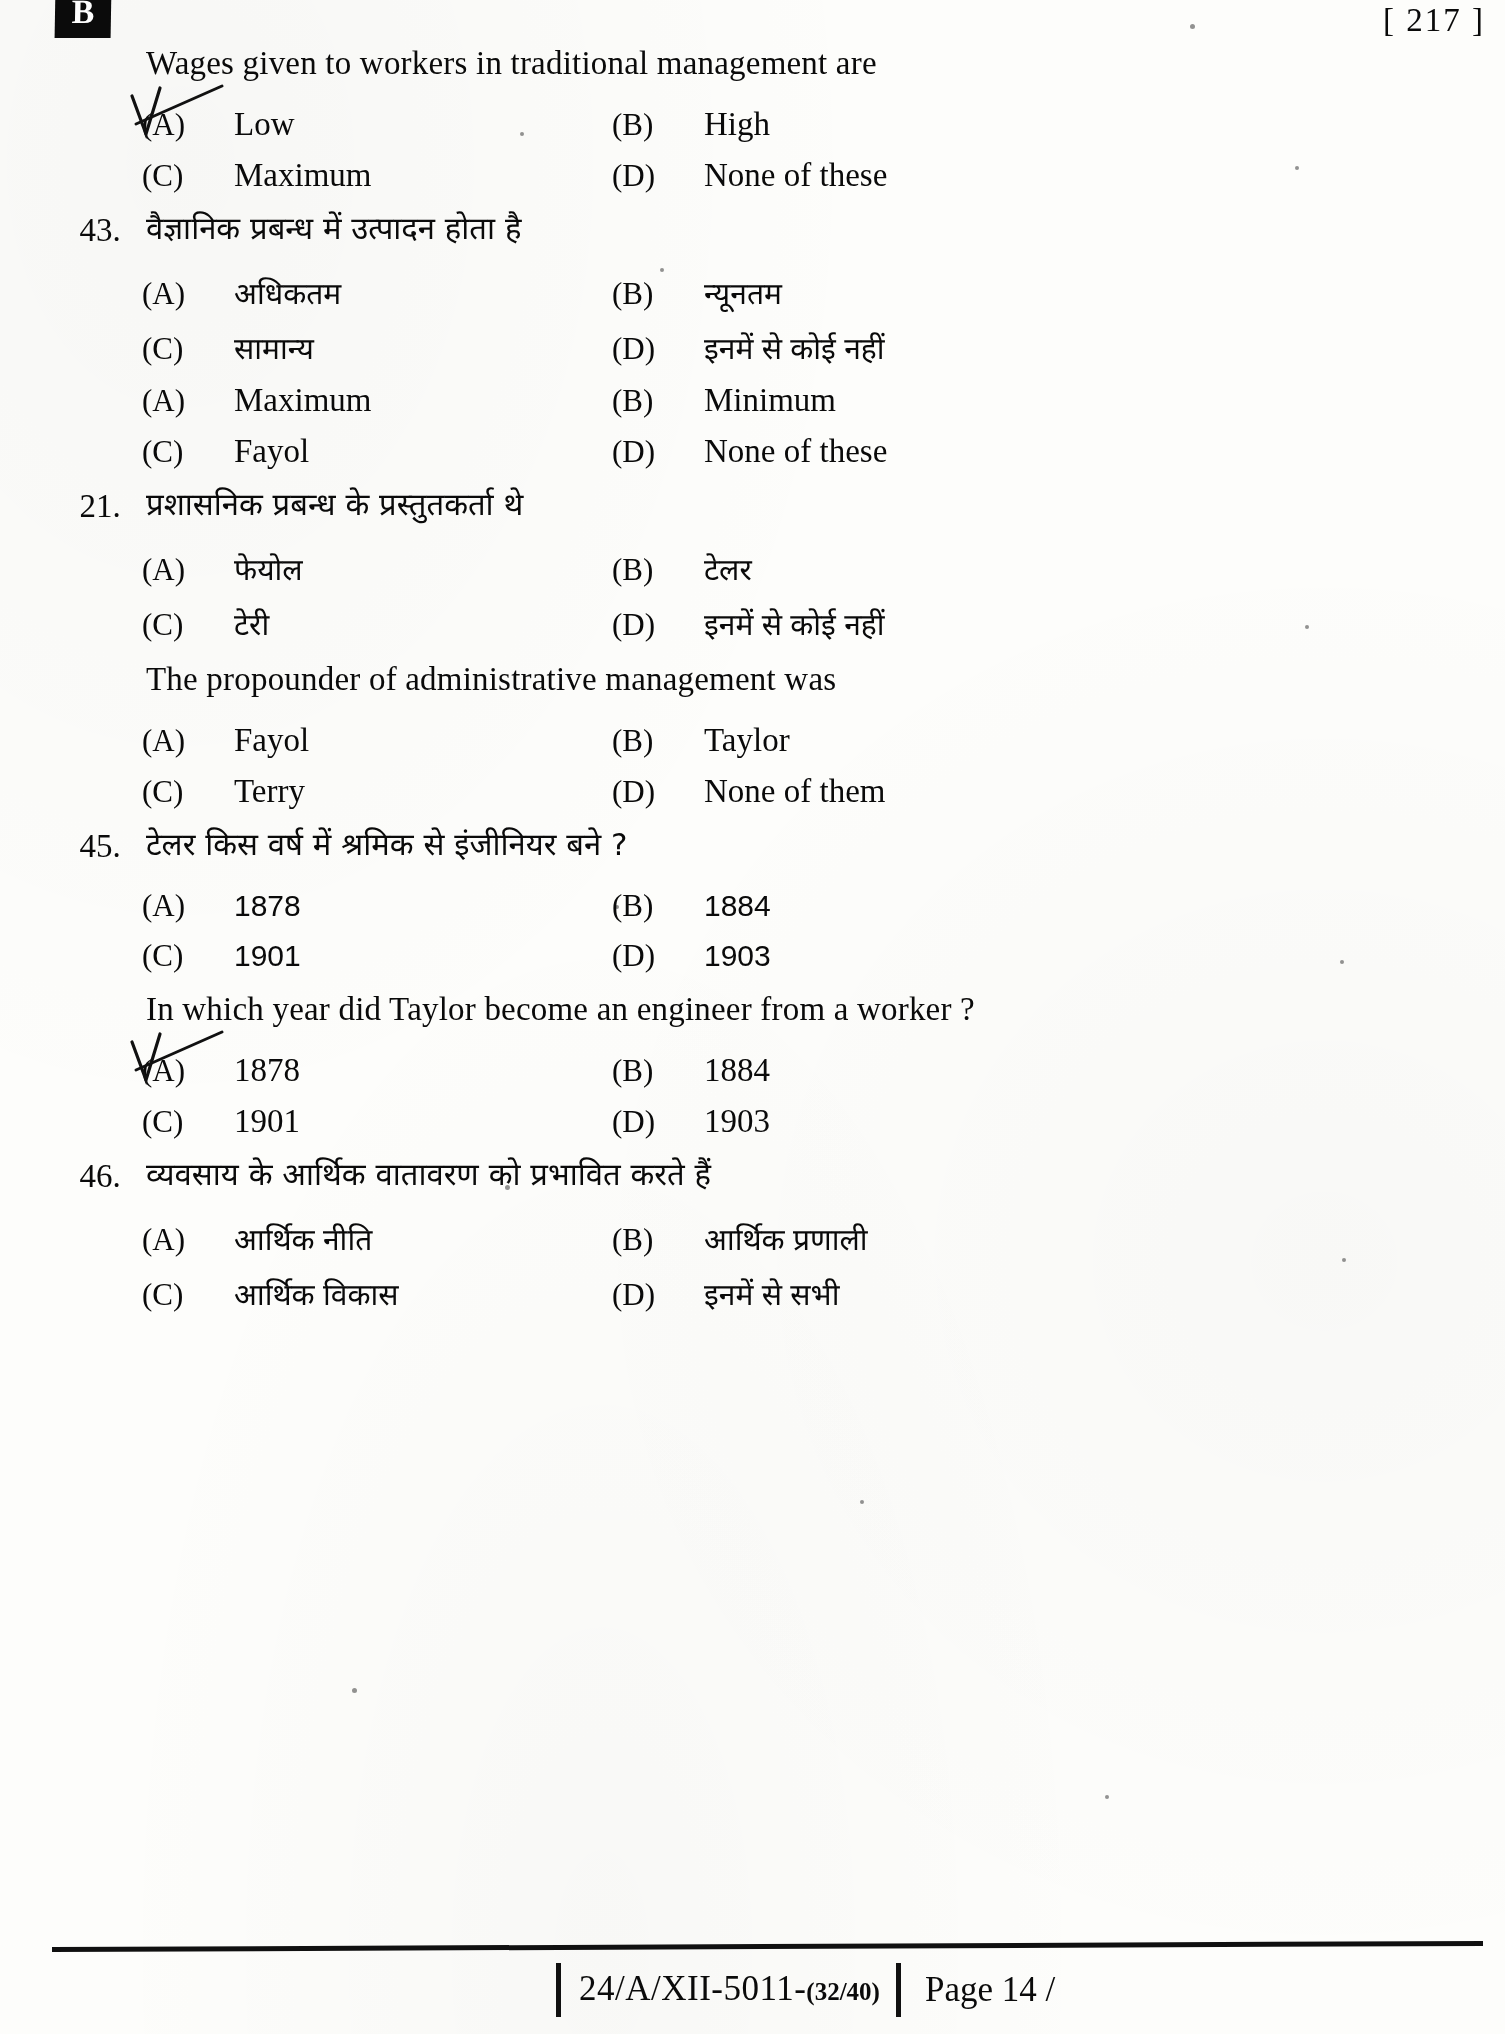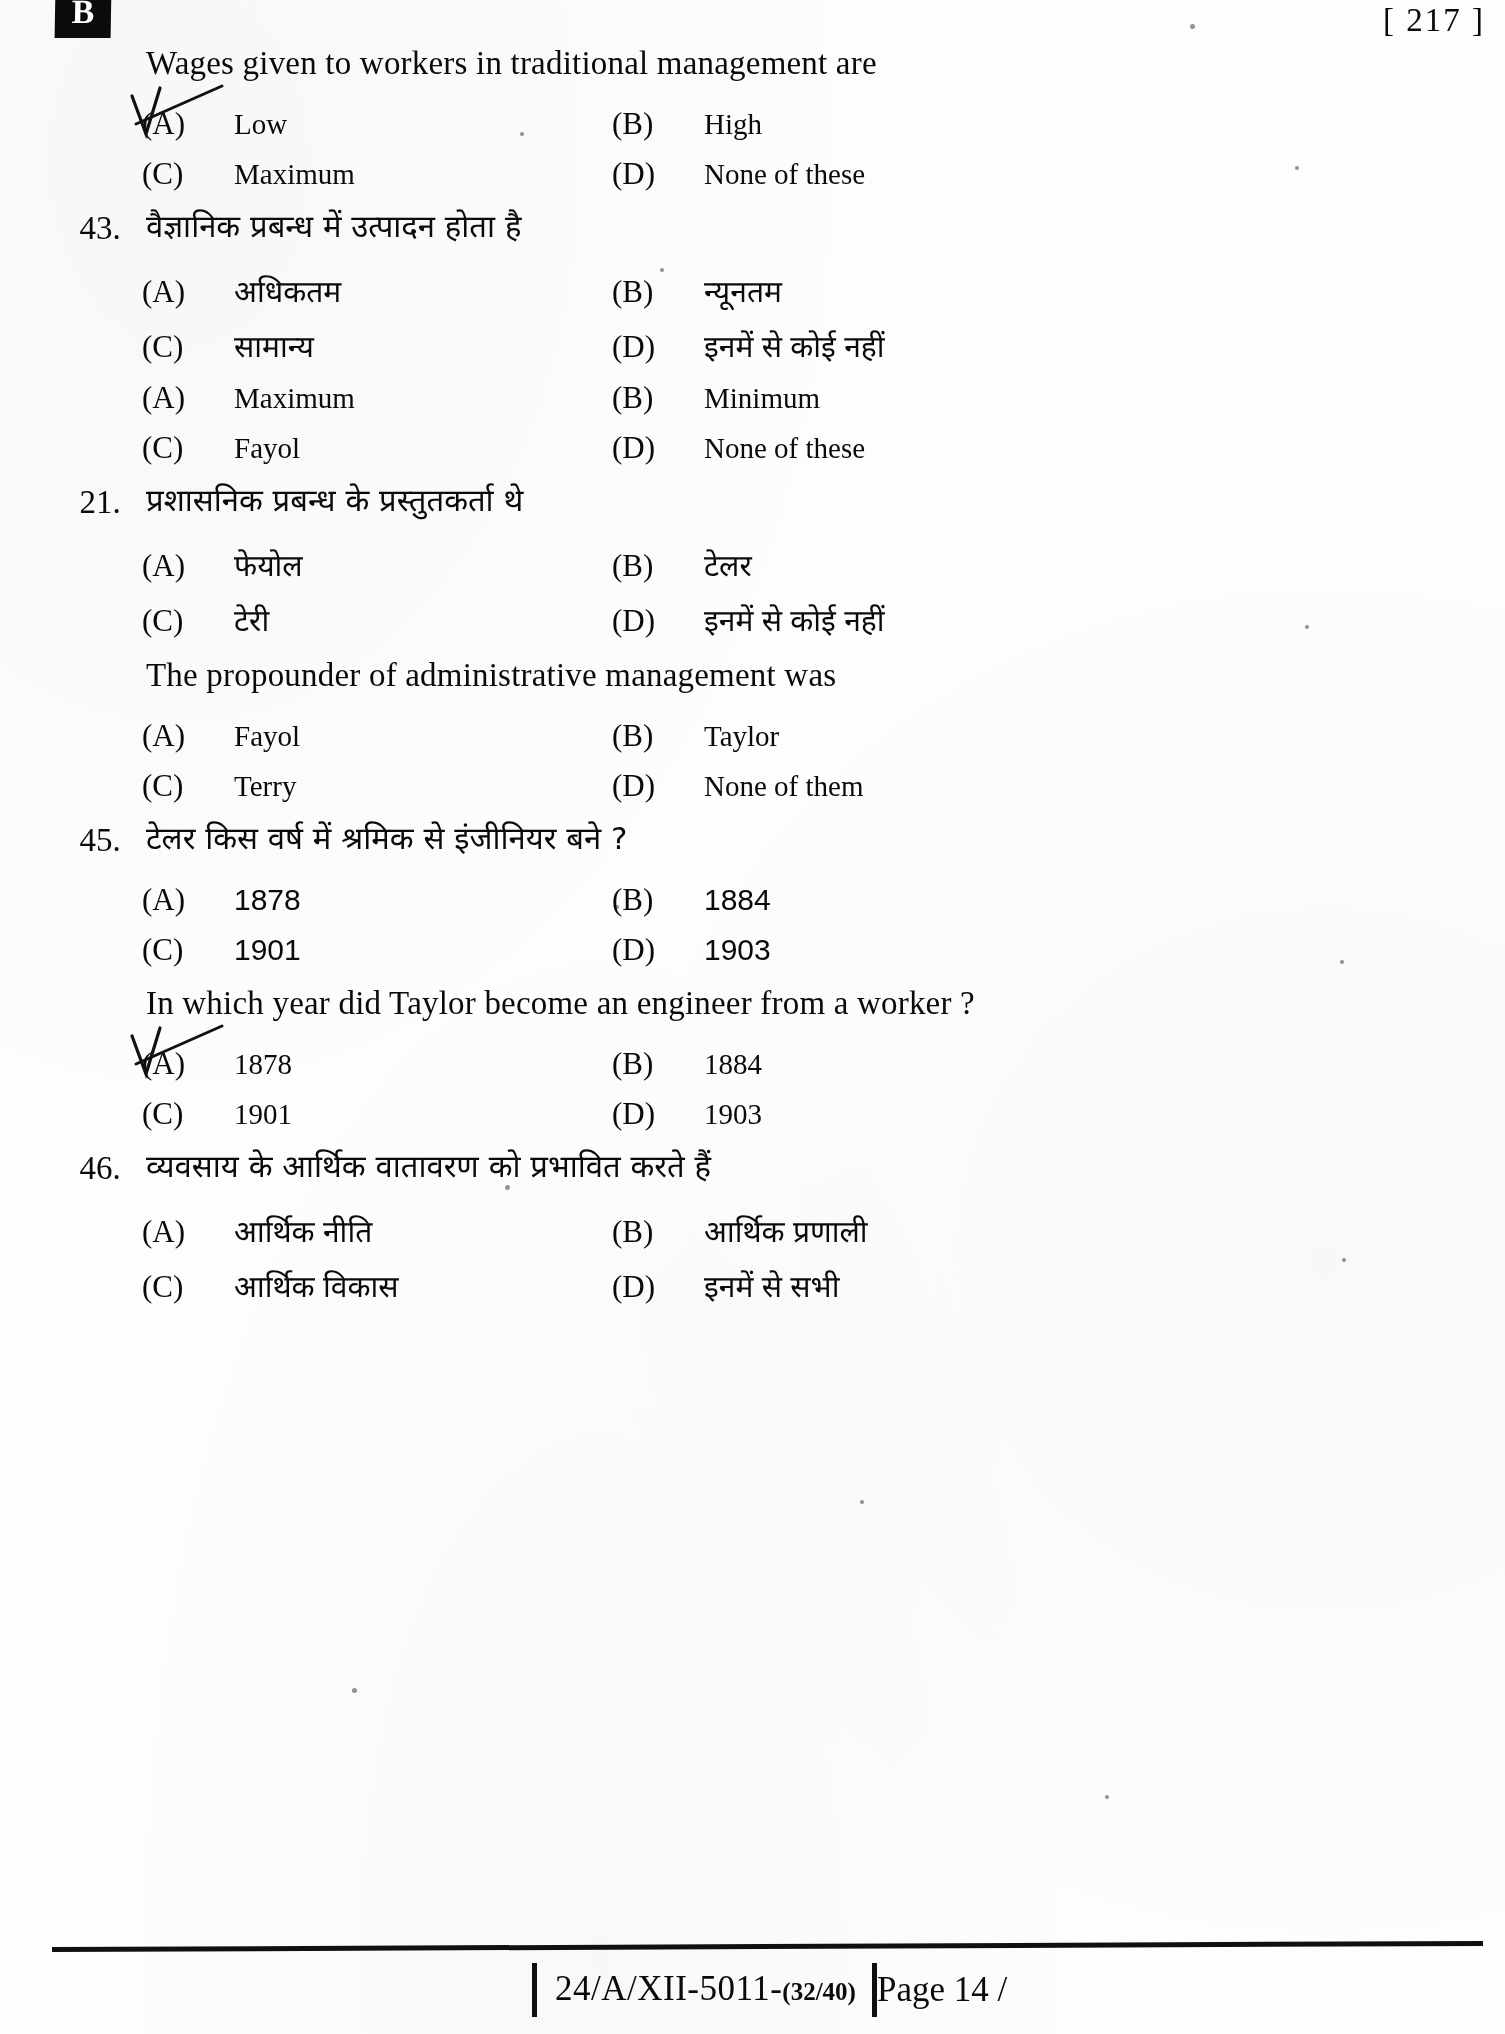--- a/index.html
+++ b/index.html
@@ -112,21 +112,21 @@
   .opt.left  { flex: 0 0 470px; }
   .opt.right { flex: 1 1 auto; }
 
   .optlabel {
     flex: 0 0 auto;
     width: 92px;
     font-size: 31px;
     font-family: "Liberation Serif", serif;
   }
   .optval {
-    font-size: 29px;
+    font-size: 33px;
   }
   .optval.eng {
     font-family: "Liberation Serif", "DejaVu Serif", serif;
   }
   .optval.hin {
     font-family: Liberation Sans, sans-serif;
     font-size: 30px;
   }
 
   .block { margin-bottom: 4px; }
@@ -160,20 +160,21 @@
     transform: rotate(-0.25deg);
   }
   .footer-inner {
     position: absolute;
     left: 52px;
     right: 22px;
     top: 10px;
     height: 84px;
     display: flex;
     align-items: center;
+    gap: 24px;
   }
   .footer-spacer { flex: 0 0 480px; }
   .footer-code {
     border-left: 5px solid #101010;
     border-right: 5px solid #101010;
     padding: 6px 16px 8px 18px;
     font-size: 35px;
     white-space: nowrap;
     letter-spacing: 0.5px;
   }

